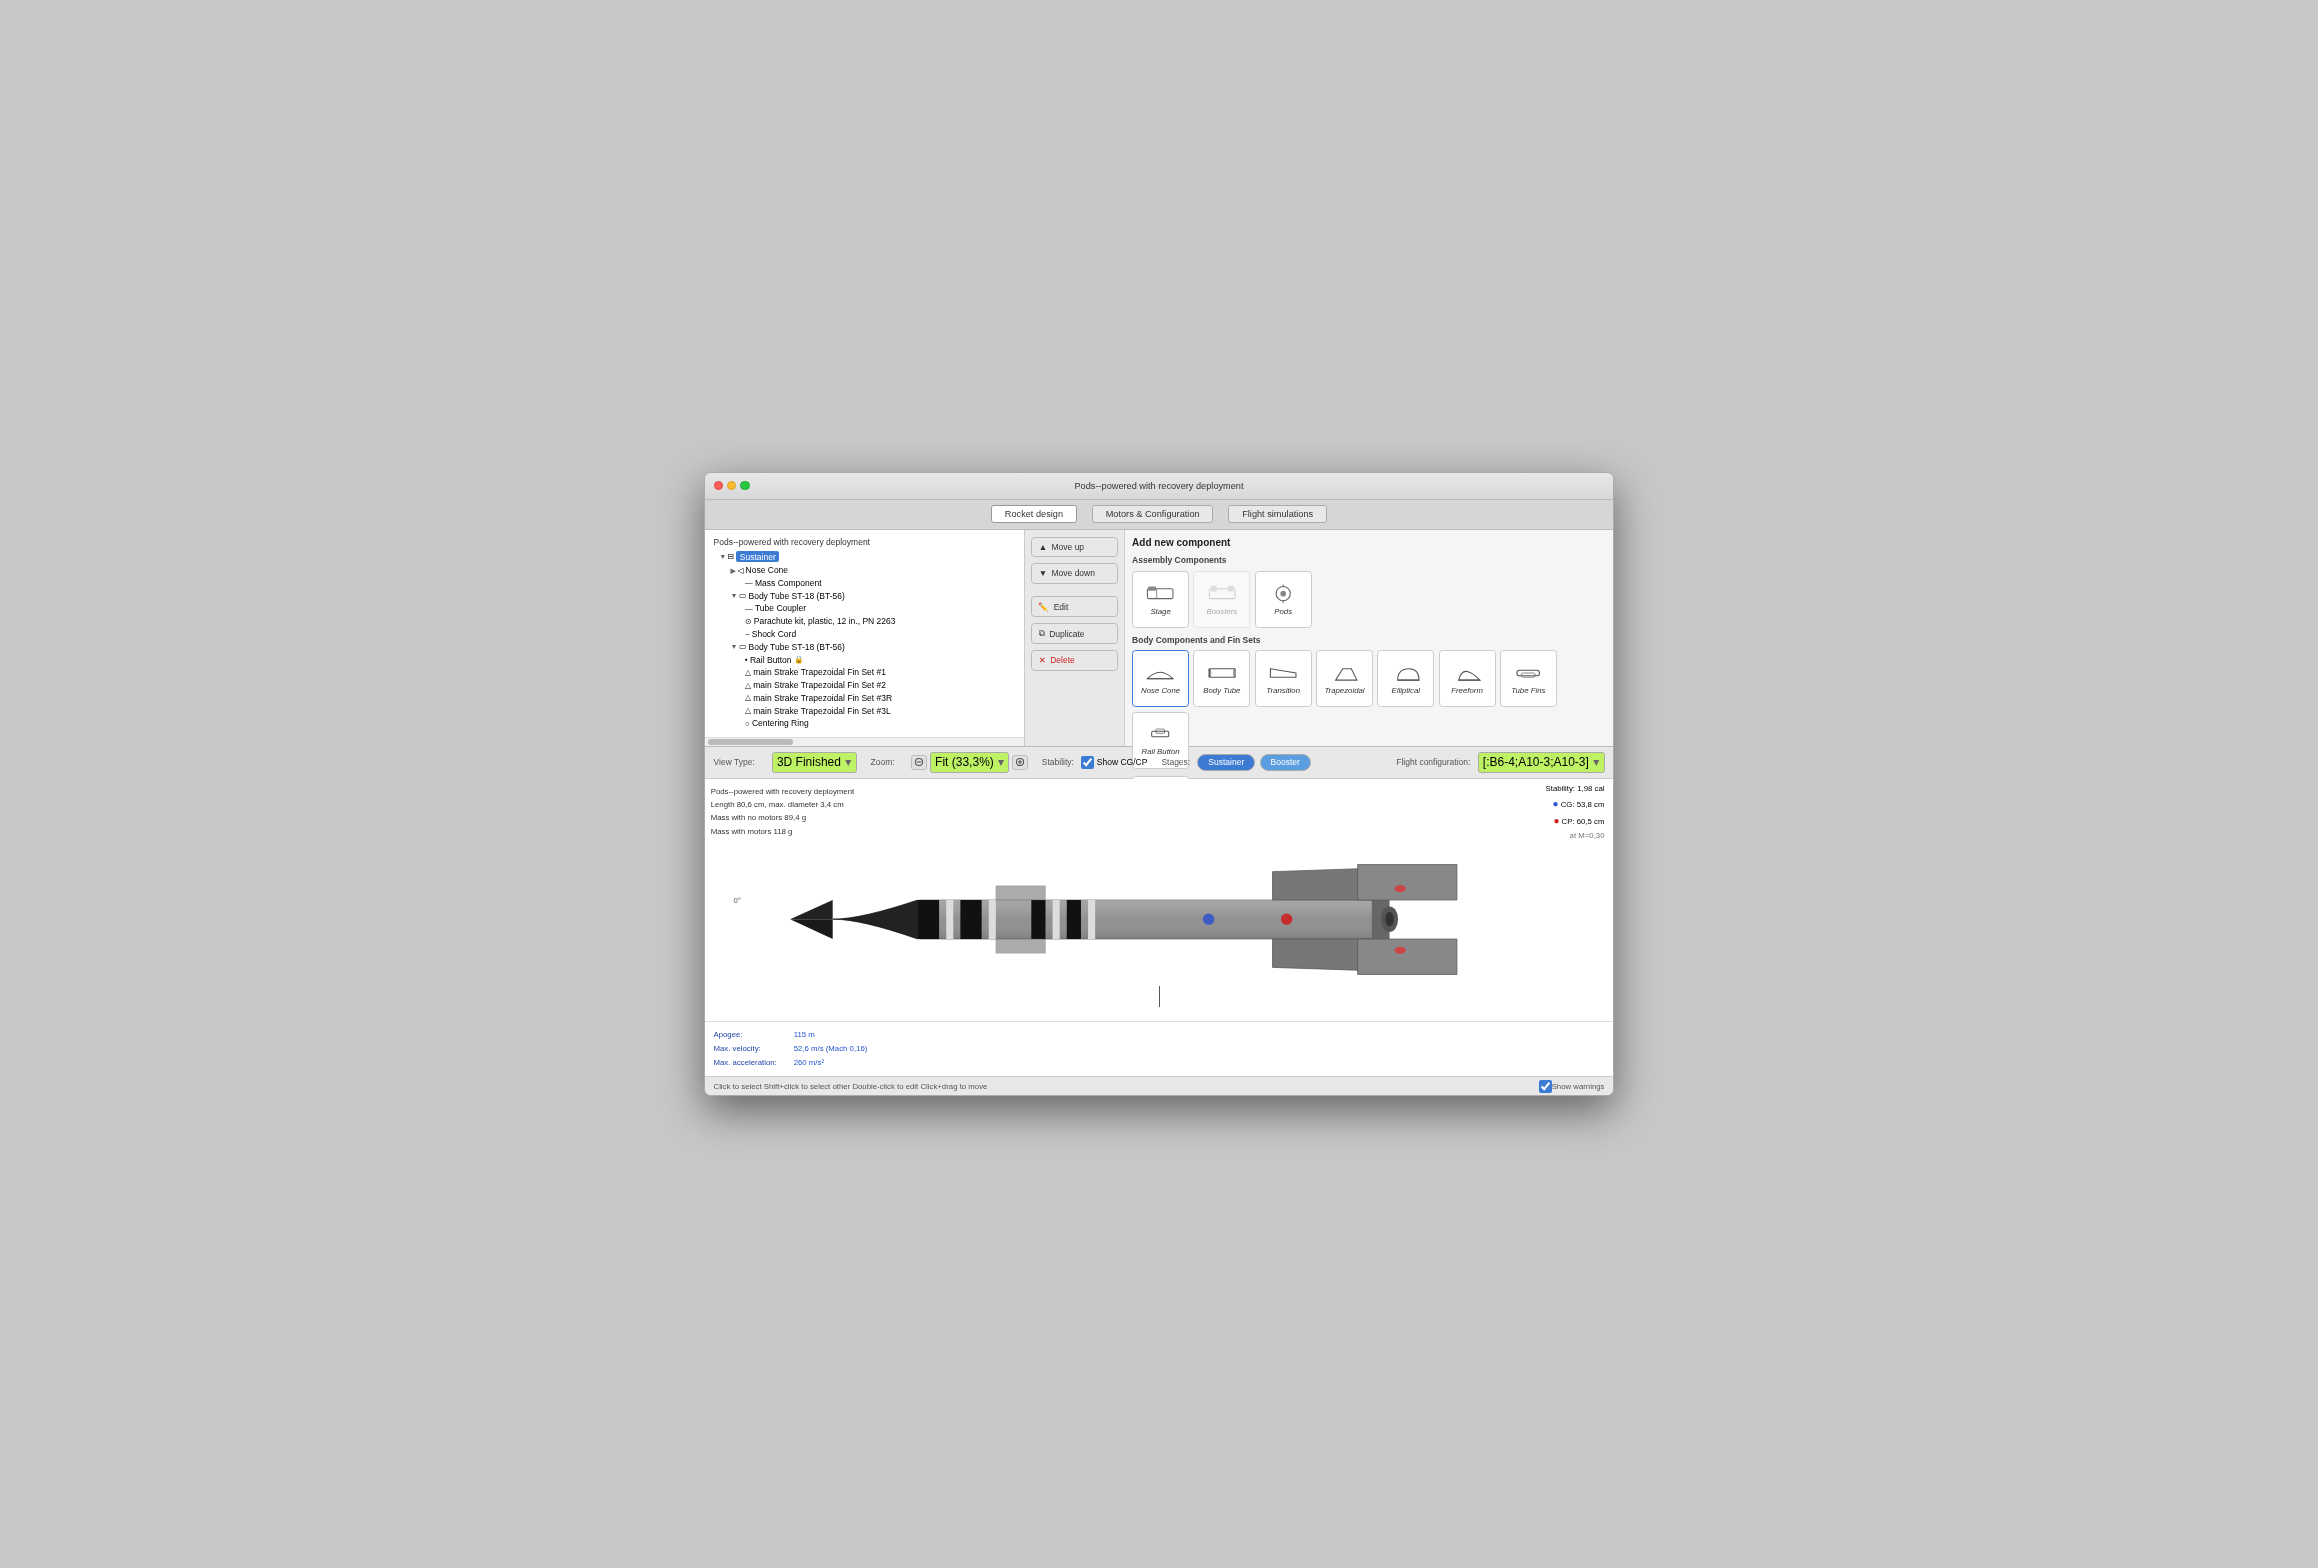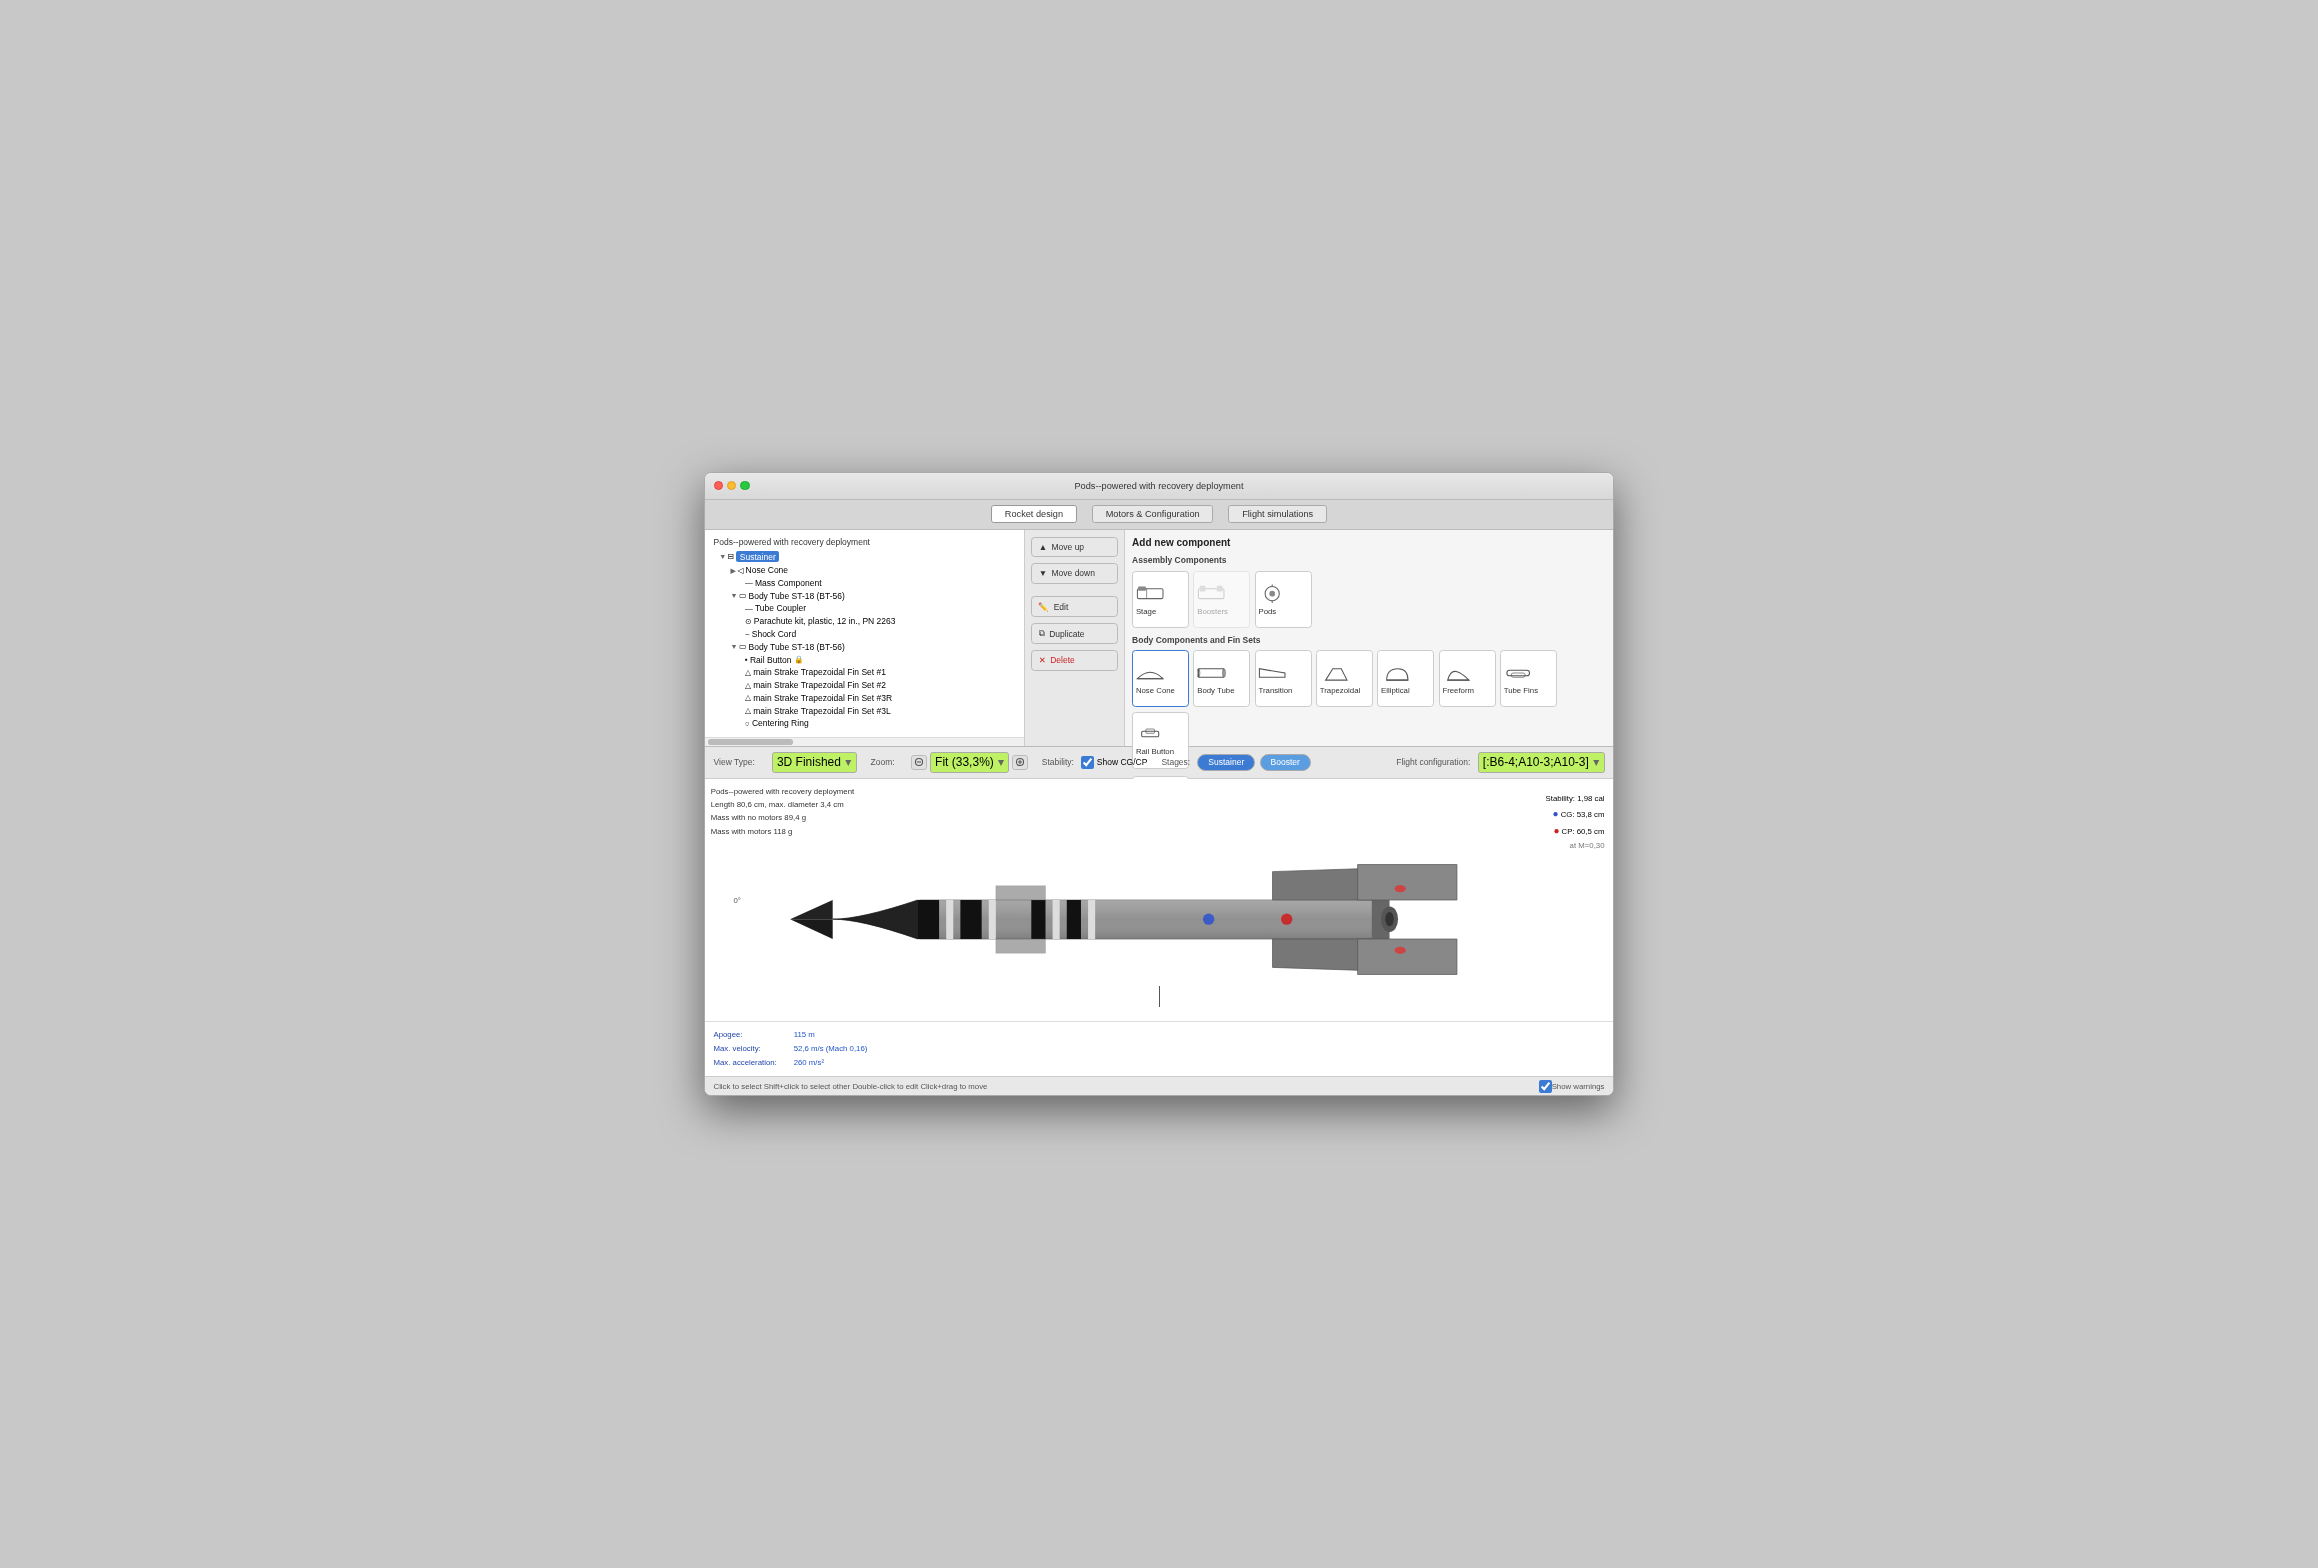--- a/index.html
+++ b/index.html
@@ -138,27 +138,28 @@
       flex-wrap: wrap;
     }
     .comp-item {
       width: 57px;
       height: 57px;
       background: white;
       border: 0.7px solid #ccc;
       border-radius: 3.6px;
       display: flex;
       flex-direction: column;
-      align-items: flex-start;
+      align-items: center;
       justify-content: center;
       cursor: pointer;
       font-size: 7.8px;
       text-align: center;
       padding: 4.3px 2.8px;
       color: #333;
+      font-style: italic;
     }
     .comp-item.disabled { opacity: 0.4; cursor: default; }
     .comp-item svg { margin-bottom: 2.8px; }
     .action-btn {
       display: flex;
       align-items: center;
       gap: 4.3px;
       padding: 4.3px 7.1px;
       background: #e8e8e8;
       border: 0.7px solid #bbb;
@@ -564,21 +565,21 @@
 
     <div style="position:absolute;top:5.7px;left:5.7px;font-size:7.8px;color:#333;line-height:1.7;z-index:10">
       <div style="font-weight:500">Pods--powered with recovery deployment</div>
       <div>Length 80,6 cm, max. diameter 3,4 cm</div>
       <div>Mass with no motors 89,4 g</div>
       <div>Mass with motors 118 g</div>
     </div>
 
     <div style="position:absolute;top:50%;left:28.4px;transform:translateY(-50%);font-size:7.8px;color:#555">0°</div>
 
-    <div style="position:absolute;top:13px;right:8.5px;font-size:7.8px;text-align:right;z-index:10;line-height:1.7">
+    <div style="position:absolute;top:3px;right:8.5px;font-size:7.8px;text-align:right;z-index:10;line-height:1.7">
       <div>Stability: 1,98 cal</div>
       <div>
         <span style="color:#3355cc;font-size:10px">●</span>
         <span>CG: 53,8 cm</span>
       </div>
       <div>
         <span style="color:#cc2222;font-size:10px">●</span>
         <span>CP: 60,5 cm</span>
       </div>
       <div style="color:#777">at M=0,30</div>

